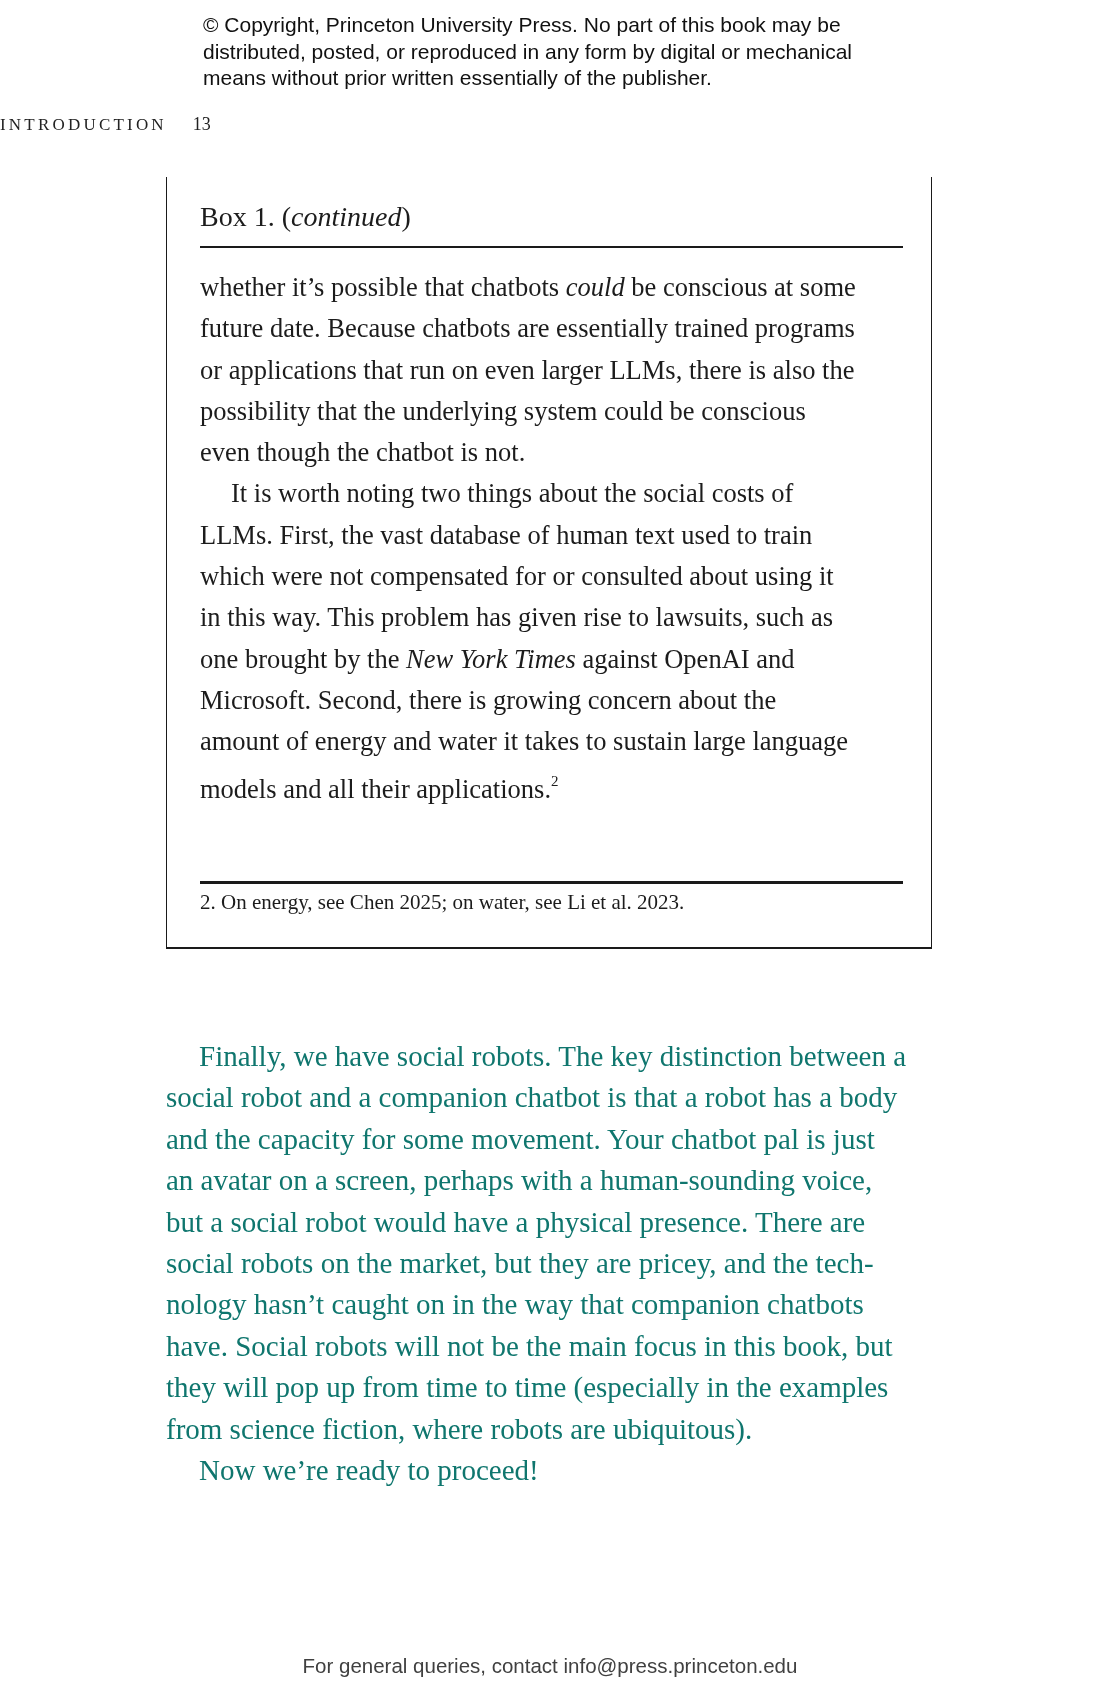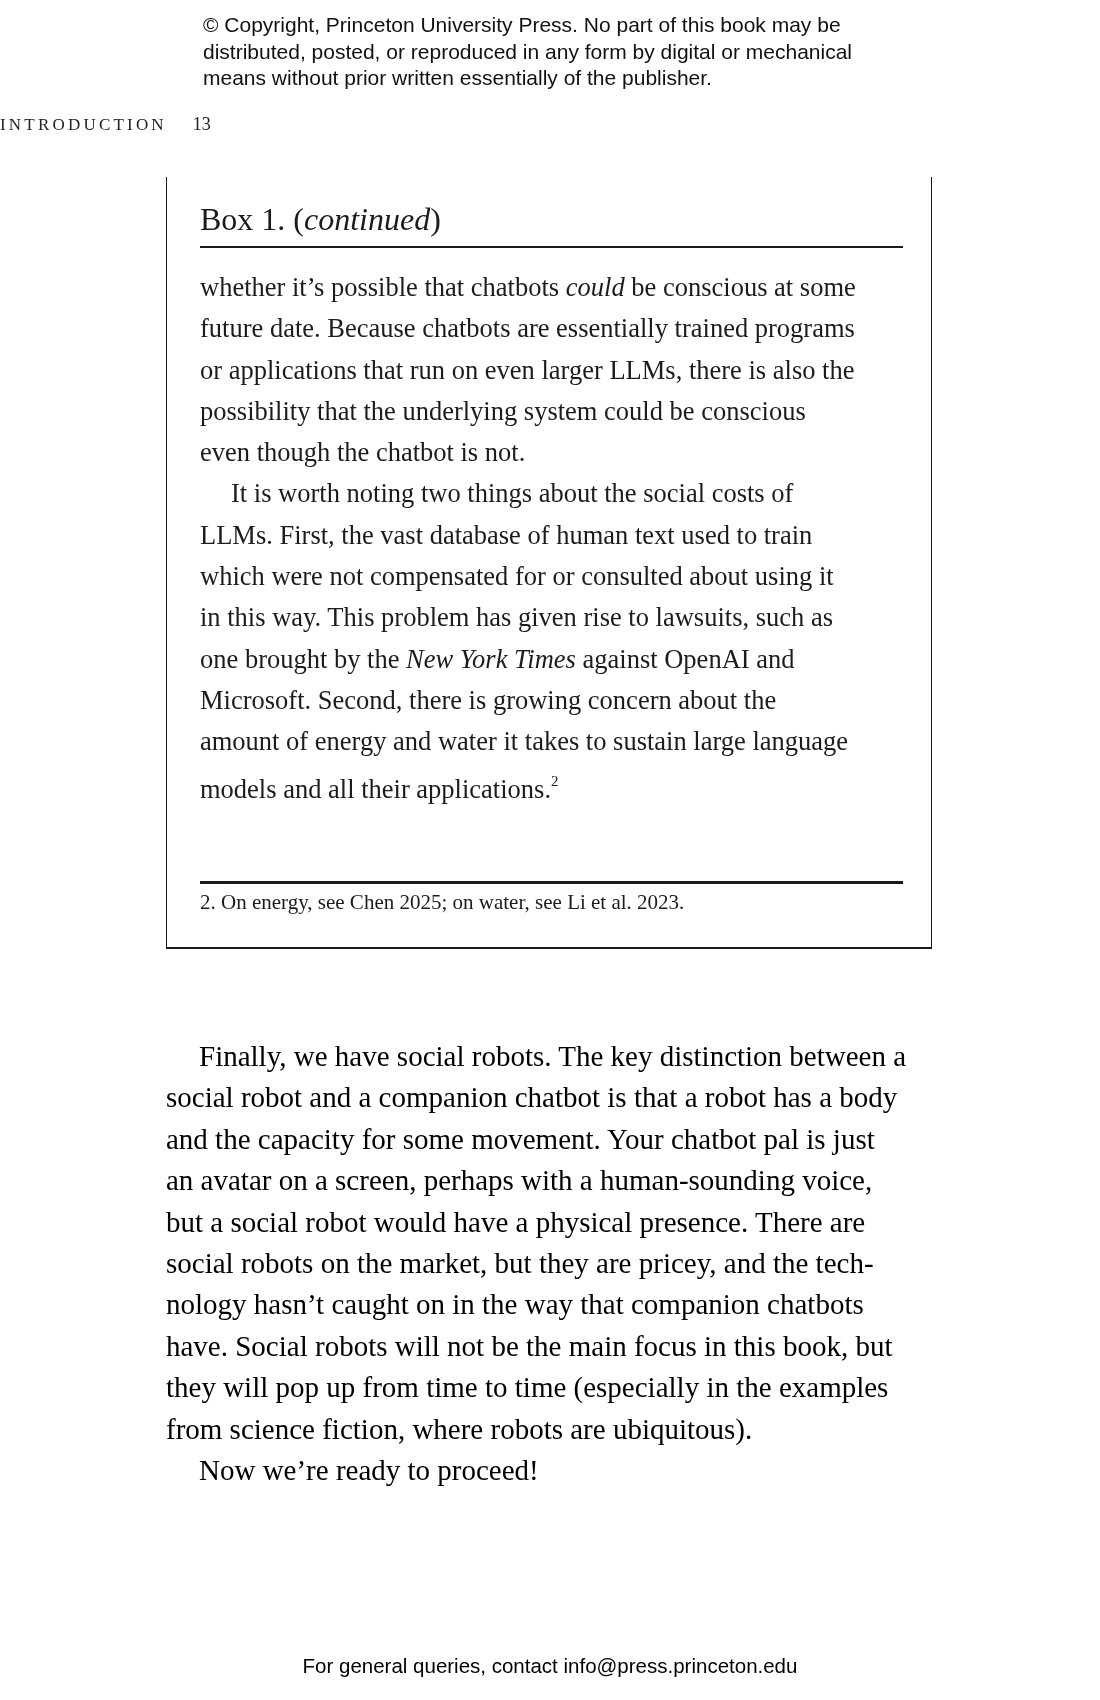--- a/index.html
+++ b/index.html
@@ -4,36 +4,36 @@
 <style>
   html, body { margin:0; padding:0; background:#ffffff; }
   body { width:1100px; height:1700px; position:relative; overflow:hidden; color:#1c1c1c; }
   .copyright { position:absolute; left:203px; top:12px; width:720px;
     font-family:"Liberation Sans", sans-serif; font-size:21px; line-height:26.5px; color:#111; }
   .running-head { position:absolute; top:114px; left:0; width:1100px; text-align:left;
     font-family:"Liberation Serif", serif; font-size:17px; letter-spacing:3.2px; color:#222; }
   .running-head .num { letter-spacing:0; margin-left:26px; font-size:18px; }
   .box { position:absolute; left:166px; top:177px; width:766px; height:772px;
     border-left:1.5px solid #1a1a1a; border-right:1.5px solid #1a1a1a; border-bottom:2.5px solid #1a1a1a; box-sizing:border-box; }
-  .box-title { position:absolute; left:33px; top:24px; font-family:"Liberation Serif", serif; font-size:32px; color:#1c1c1c; }
+  .box-title { position:absolute; left:33px; top:24px; font-family:"Liberation Serif", serif; font-size:28px; color:#1c1c1c; }
   .box-title i { font-style:italic; }
   .box-rule { position:absolute; left:33px; top:69px; width:703px; height:1.5px; background:#1a1a1a; }
   .box-body { position:absolute; left:33px; top:90px; width:705px;
     font-family:"Liberation Serif", serif; font-size:26.5px; line-height:41.3px; color:#1c1c1c; }
   .box-body p { margin:0; white-space:nowrap; }
   .box-body .ind { text-indent:31px; }
   .box-body sup { font-size:15px; position:relative; top:-2px; }
   .fn-rule { position:absolute; left:33px; top:704px; width:703px; height:2.5px; background:#1a1a1a; }
   .footnote { position:absolute; left:33px; top:713px; font-family:"Liberation Serif", serif; font-size:21px; color:#1c1c1c; }
   .main-text { position:absolute; left:166px; top:1036px; width:770px;
-    font-family:"Liberation Serif", serif; font-size:29px; line-height:41.4px; color:#000000; }
+    font-family:"Liberation Serif", serif; font-size:29px; line-height:41.4px; color:#0f766e; }
   .main-text p { margin:0; white-space:nowrap; }
   .main-text .ind { text-indent:33px; }
   .footer { position:absolute; top:1654px; left:0; width:1100px; text-align:center;
-    font-family:"Liberation Sans", sans-serif; font-size:20.5px; color:#000000; }
+    font-family:"Liberation Sans", sans-serif; font-size:20.5px; color:#404040; }
 </style>
 </head>
 <body>
 
 <div class="copyright">
   <div>© Copyright, Princeton University Press. No part of this book may be</div>
   <div>distributed, posted, or reproduced in any form by digital or mechanical</div>
   <div>means without prior written essentially of the publisher.</div>
 </div>
 

